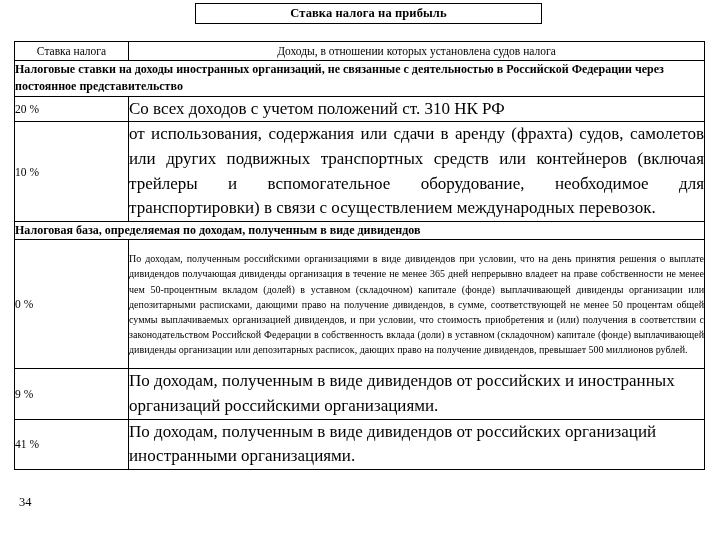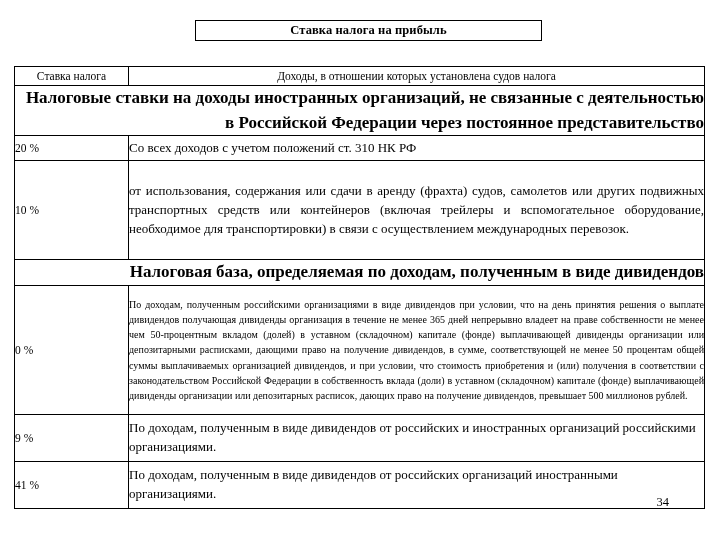--- a/index.html
+++ b/index.html
@@ -13,21 +13,21 @@
     position: relative;
     font-family: "Liberation Serif", "DejaVu Serif", serif;
     color: #000000;
     overflow: hidden;
   }
 
   
   #title-box {
     position: absolute;
     left: 195px;
-    top: 20px;
+    top: 3px;
     width: 347px;
     height: 21px;
     border: 1px solid #000000;
     box-sizing: border-box;
     display: flex;
     align-items: center;
     justify-content: center;
   }
   #title-box .title-text {
     font-weight: bold;
@@ -38,60 +38,59 @@
   }
 
   
   #tax-table {
     position: absolute;
     left: 14px;
     top: 41px;
     width: 690px;
     border-collapse: collapse;
     table-layout: fixed;
-    margin-top: 25px;
   }
   #tax-table td {
     border: 1px solid #000000;
     vertical-align: middle;
     padding: 0;
   }
 
   .col-rate  { width: 114px; }
   .col-desc  { width: 576px; }
 
   
   .hdr-cell {
     text-align: center;
     font-size: 11.5px;
     height: 18px;
     line-height: 18px;
   }
 
   
   .banner-cell {
-    text-align: right;
+    text-align: left;
     font-weight: bold;
-    font-size: 17px;
+    font-size: 12px;
     padding: 3px 8px 4px 8px;
     line-height: 1.45;
   }
   .banner-cell.single {
     padding: 5px 8px 6px 8px;
   }
 
   
   .rate-cell {
     text-align: left;
     font-size: 11.5px;
   }
 
   
   .desc-cell {
-    font-size: 13px;
+    font-size: 17px;
     padding: 6px 9px 6px 9px;
     line-height: 1.45;
     text-align: left;
   }
   .desc-cell.justified {
     text-align: justify;
     text-justify: inter-word;
   }
 
   
@@ -108,22 +107,22 @@
   .row-zero   td { height: 128px; }
   .row-small  td { height: 46px; }
   .row-20     td { height: 24px; }
 
   
   #page-number {
     position: absolute;
     left: 0;
     top: 495px;
     width: 669px;
-    text-align: right;
     font-size: 12.5px;
+    padding-left: 19px;
   }
 </style>
 </head>
 <body>
 
 <div id="title-box">
   <span class="title-text">Ставка налога на прибыль</span>
 </div>
 
 <table id="tax-table">

